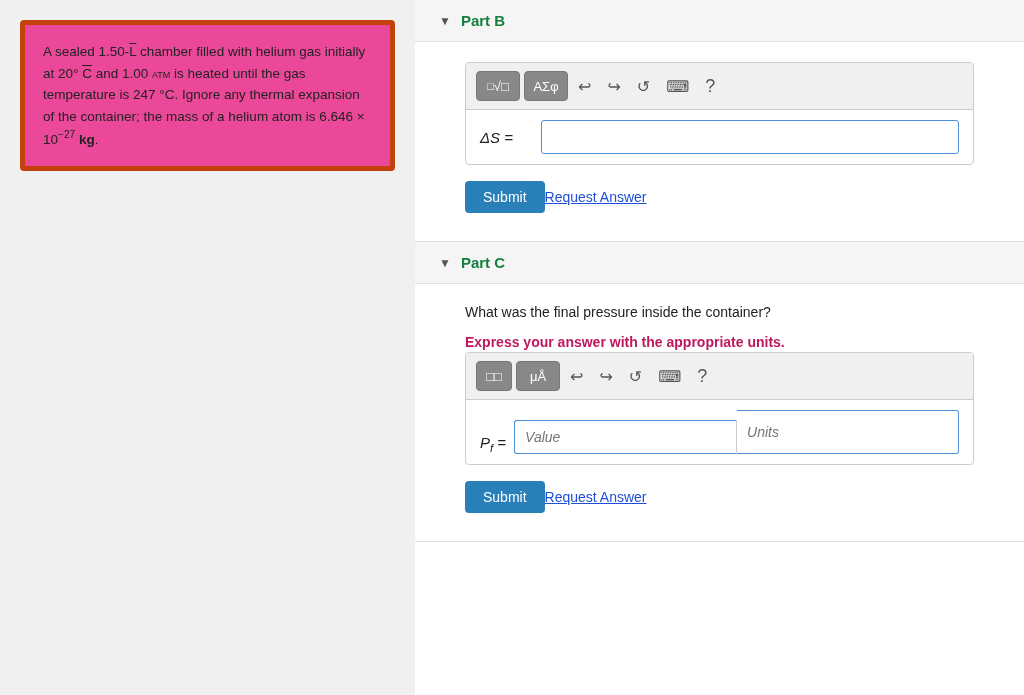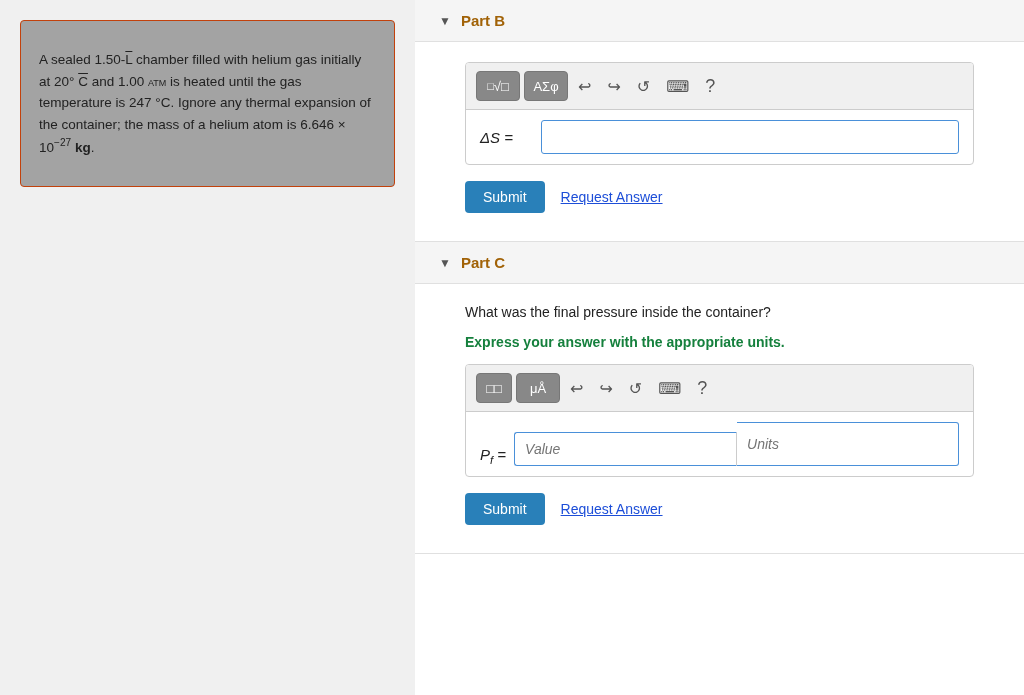--- a/index.html
+++ b/index.html
@@ -14,24 +14,24 @@
     }
 
     
     .left-panel {
       width: 415px;
       padding: 20px;
       background: #f0f0f0;
       flex-shrink: 0;
     }
     .problem-box {
-      background: #a3a3a3;
-      border: 1px solid #c2410c;
+      background: #ec4899;
+      border: 5px solid #c2410c;
       border-radius: 4px;
-      padding: 28px 18px;
+      padding: 16px 18px;
       font-size: 13.5px;
       line-height: 1.6;
       color: #222;
     }
 
     
     .right-panel {
       flex: 1;
       background: #fff;
       padding: 0;
@@ -51,38 +51,38 @@
       border-bottom: 1px solid #e0e0e0;
       cursor: pointer;
     }
     .part-header-arrow {
       font-size: 12px;
       color: #555;
     }
     .part-header-title {
       font-weight: bold;
       font-size: 15px;
-      color: #a16207;
+      color: #15803d;
     }
 
     .part-content {
       padding: 20px 50px 28px 50px;
       background: #fff;
     }
 
     .question-text {
       font-size: 14px;
       color: #222;
       margin-bottom: 14px;
     }
     .question-subtext {
       font-size: 14px;
       font-weight: bold;
-      color: #15803d;
-      margin-bottom: 14px;
+      color: #be185d;
+      margin-bottom: 2px;
     }
 
     
     .answer-container {
       border: 1px solid #ccc;
       border-radius: 4px;
       background: #fff;
       margin-bottom: 16px;
       overflow: hidden;
     }
@@ -152,21 +152,20 @@
       font-size: 14px;
       outline: none;
       height: 34px;
       background: #fff;
     }
 
     
     .submit-row {
       display: flex;
       align-items: center;
-      gap: 16px;
       margin-top: 4px;
     }
     .submit-btn {
       background: #2980b9;
       color: #fff;
       border: none;
       border-radius: 4px;
       padding: 8px 18px;
       font-size: 14px;
       cursor: pointer;

